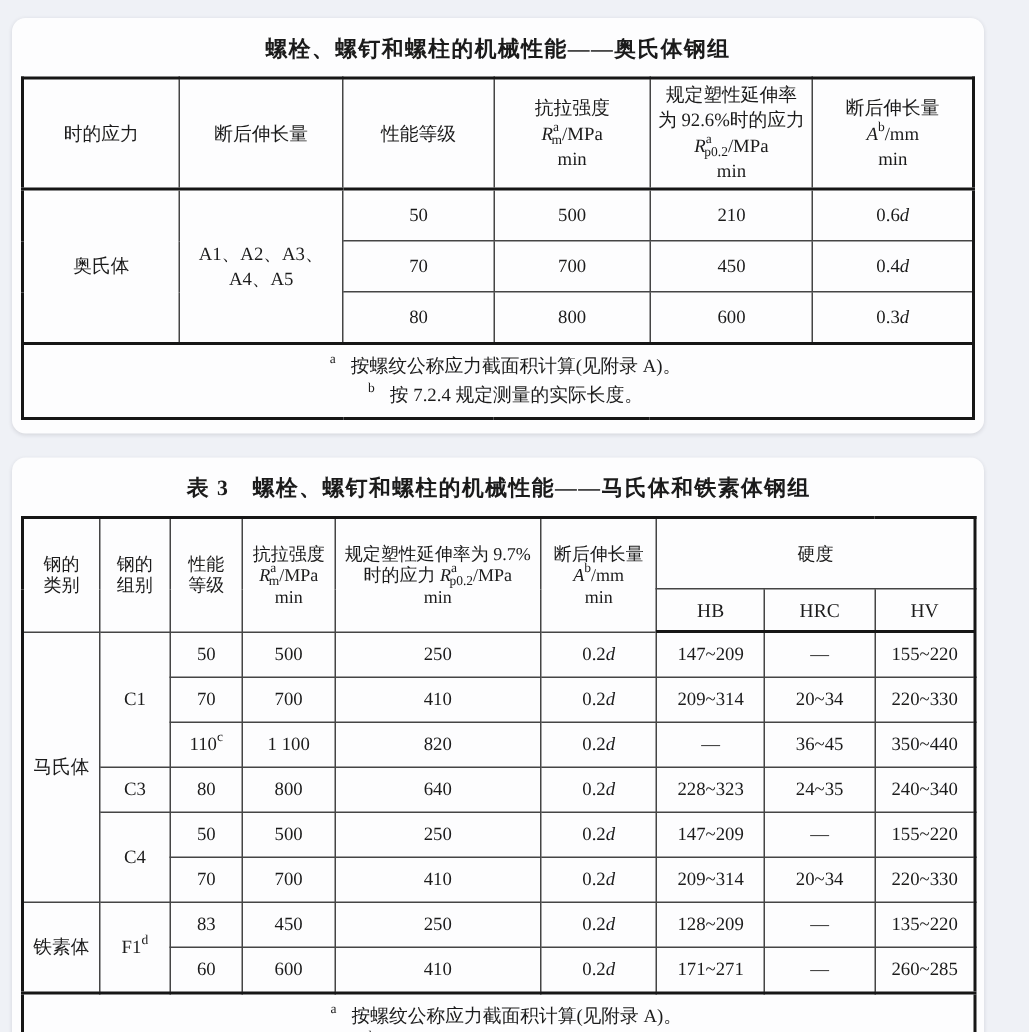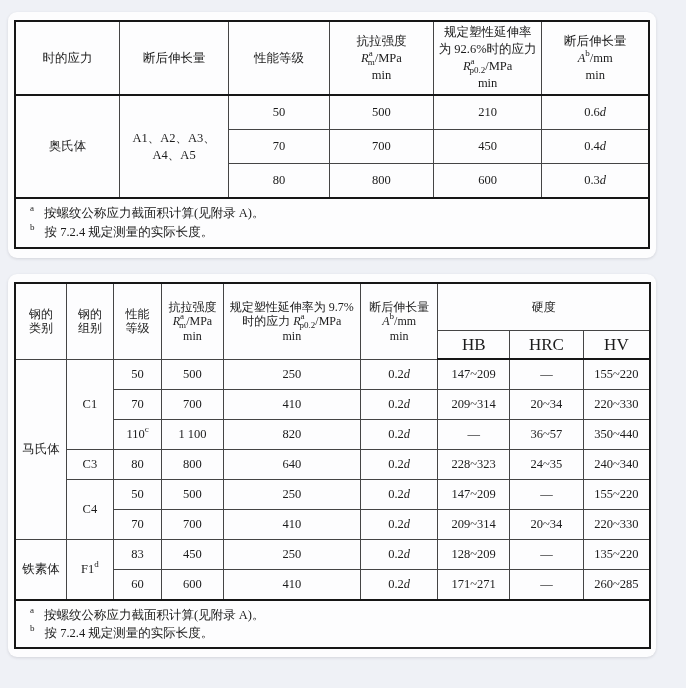--- a/index.html
+++ b/index.html
@@ -43,41 +43,42 @@
     font-weight: normal;
   }
   thead tr:last-child th { border-bottom: 2px solid #161616; }
   .t1 th { font-size: 12.5px; }
   .t1 .ln { line-height: 17px; white-space: nowrap; }
   .t1 thead th { height: 70px; }
   .t1 tbody td { height: 31px; font-size: 12.5px; }
   .t2 th { font-size: 12px; }
   .t2 .ln { line-height: 14.5px; white-space: nowrap; }
   .t2 thead tr:first-child th { height: 44px; }
-  .t2 thead tr.sub-row th { height: 25px; font-size: 17px; }
+  .t2 thead tr.sub-row th { height: 25px; font-size: 13px; }
   .t2 tbody td { height: 27px; font-size: 12.5px; }
   tbody td.lead { font-size: 12.5px; }
   tfoot td {
     border-top: 2px solid #161616;
-    text-align: left;
+    text-align: center;
     padding: 5px 4px 5px 14px;
   }
   .fn { line-height: 19px; font-size: 12.5px; }
   .t2 .fn { line-height: 18px; }
   .fn sup { font-size: 9px; margin-right: 10px; }
   sup, sub { font-size: 9px; line-height: 0; }
   sup { vertical-align: 6px; }
   sub { vertical-align: -3px; }
   .ss sub { margin-left: -5px; }
   i { font-style: italic; }
 </style>
 </head>
 <body>
 
 <div class="card card1">
+  <div class="tbl-title">螺栓、螺钉和螺柱的机械性能——奥氏体钢组</div>
   <table class="t1">
     <colgroup>
       <col style="width:16.5%">
         <col style="width:17.2%">
         <col style="width:15.9%">
       <col style="width:16.4%">
         <col style="width:17.1%">
         <col style="width:16.9%">
     </colgroup>
     <thead>
@@ -141,20 +142,21 @@
           <td colspan="6">
             <div class="fn"><sup>a</sup>按螺纹公称应力截面积计算(见附录 A)。</div>
             <div class="fn"><sup>b</sup>按 7.2.4 规定测量的实际长度。</div>
           </td>
         </tr>
       </tfoot>
   </table>
 </div>
 
 <div class="card card2">
+  <div class="tbl-title">表 3　螺栓、螺钉和螺柱的机械性能——马氏体和铁素体钢组</div>
   <table class="t2">
     <colgroup>
       <col style="width:8.1%">
         <col style="width:7.4%">
         <col style="width:7.6%">
       <col style="width:9.7%">
         <col style="width:21.6%">
         <col style="width:12.2%">
       <col style="width:11.3%">
         <col style="width:11.6%">
@@ -221,21 +223,21 @@
           <td>209~314</td>
           <td>20~34</td>
           <td>220~330</td>
         </tr>
         <tr>
           <td>110<sup>c</sup></td>
           <td>1 100</td>
           <td>820</td>
           <td>0.2<i>d</i></td>
           <td>—</td>
-          <td>36~57</td>
+          <td>36~45</td>
           <td>350~440</td>
         </tr>
         <tr>
           <td class="lead" rowspan="1">
             <div class="ln">C3</div>
           </td>
           <td>80</td>
           <td>800</td>
           <td>640</td>
           <td>0.2<i>d</i></td>

